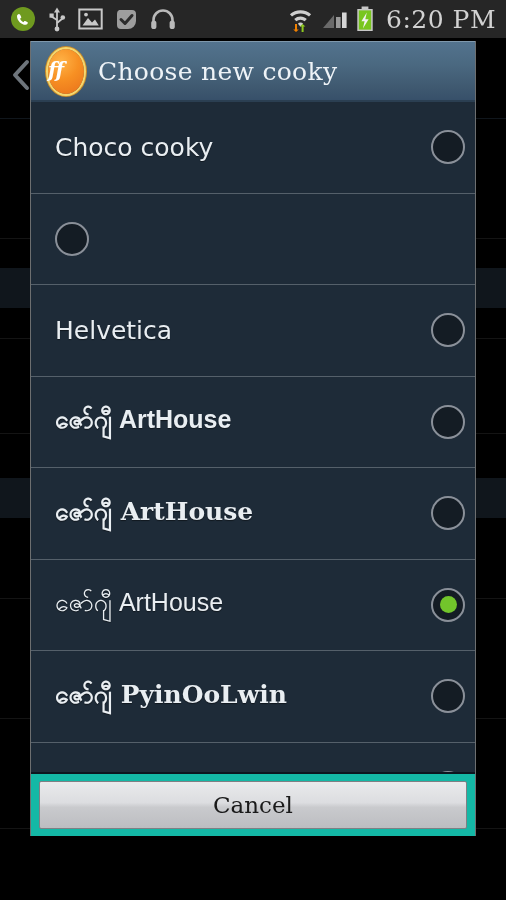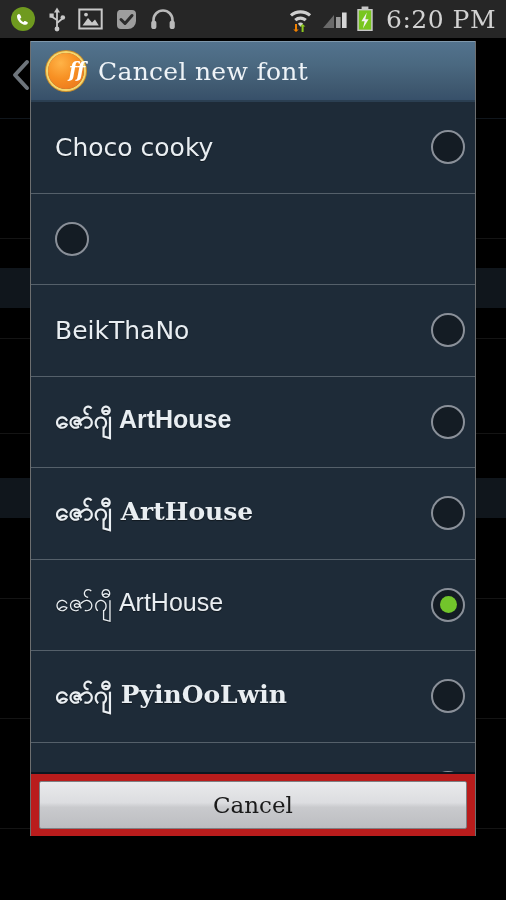--- a/index.html
+++ b/index.html
@@ -80,25 +80,25 @@
     position:relative;
     height:61px;
     flex:0 0 61px;
     background:linear-gradient(to bottom,#53738e 0%,#4a6880 40%,#3f5970 78%,#37506a 100%);
     border-top:1px solid #7f98ac;
     border-bottom:2px solid #2b3f52;
     display:flex; align-items:center;
     padding-left:17px;
   }
   #ff-logo {
-    width:36px; height:36px;
+    width:36px; height:45px;
     border-radius:50%;
     background:radial-gradient(circle at 35% 28%, #ffb347 0%, #f79023 45%, #e8701a 100%);
     box-shadow:0 0 0 2px #f5d76e, 0 0 0 3px #c98c2a;
-    display:flex; align-items:center; justify-content:flex-end;
+    display:flex; align-items:center; justify-content:flex-start;
     flex:0 0 36px;
   }
   #ff-logo span {
     color:#fff;
     font-family:"DejaVu Serif", serif;
     font-weight:bold;
     font-style:italic;
     font-size:20px;
     line-height:1;
     letter-spacing:-1px;
@@ -161,21 +161,21 @@
   
   #list-scroll {
     position:absolute; right:1px; top:0;
     width:3px; height:100%;
     background:transparent;
   }
 
   
   #button-bar {
     flex:0 0 64px;
-    background:#b91c1c;
+    background:#14b8a6;
     border-top:2px solid #0d1620;
     display:flex;
     align-items:center;
     gap:9px;
     padding:7px 8px;
   }
   .dlg-btn {
     flex:1 1 0;
     height:48px;
     border:1px solid #7e8084;
@@ -284,38 +284,38 @@
       <div class="sb-time">6:20 PM</div>
     </div>
   </div>
 
   <div id="dialog">
 
     <div id="dialog-header">
       <div id="ff-logo">
         <span>ff</span>
       </div>
-      <div id="dialog-title">Cancel new font</div>
+      <div id="dialog-title">Choose new cooky</div>
     </div>
 
     <div id="font-list">
 
       <div class="font-row">
           <div class="font-label f-rounded">Choco cooky</div>
           <div class="radio">
             <div class="dot"></div>
           </div>
         </div>
         <div class="font-row">
           <div class="radio">
             <div class="dot"></div>
           </div>
         </div>
         <div class="font-row">
-          <div class="font-label f-rounded">BeikThaNo</div>
+          <div class="font-label f-rounded">Helvetica</div>
           <div class="radio">
             <div class="dot"></div>
           </div>
         </div>
         <div class="font-row">
           <div class="font-label f-bold">ဇော်ဂျီ ArtHouse</div>
           <div class="radio">
             <div class="dot"></div>
           </div>
         </div>

